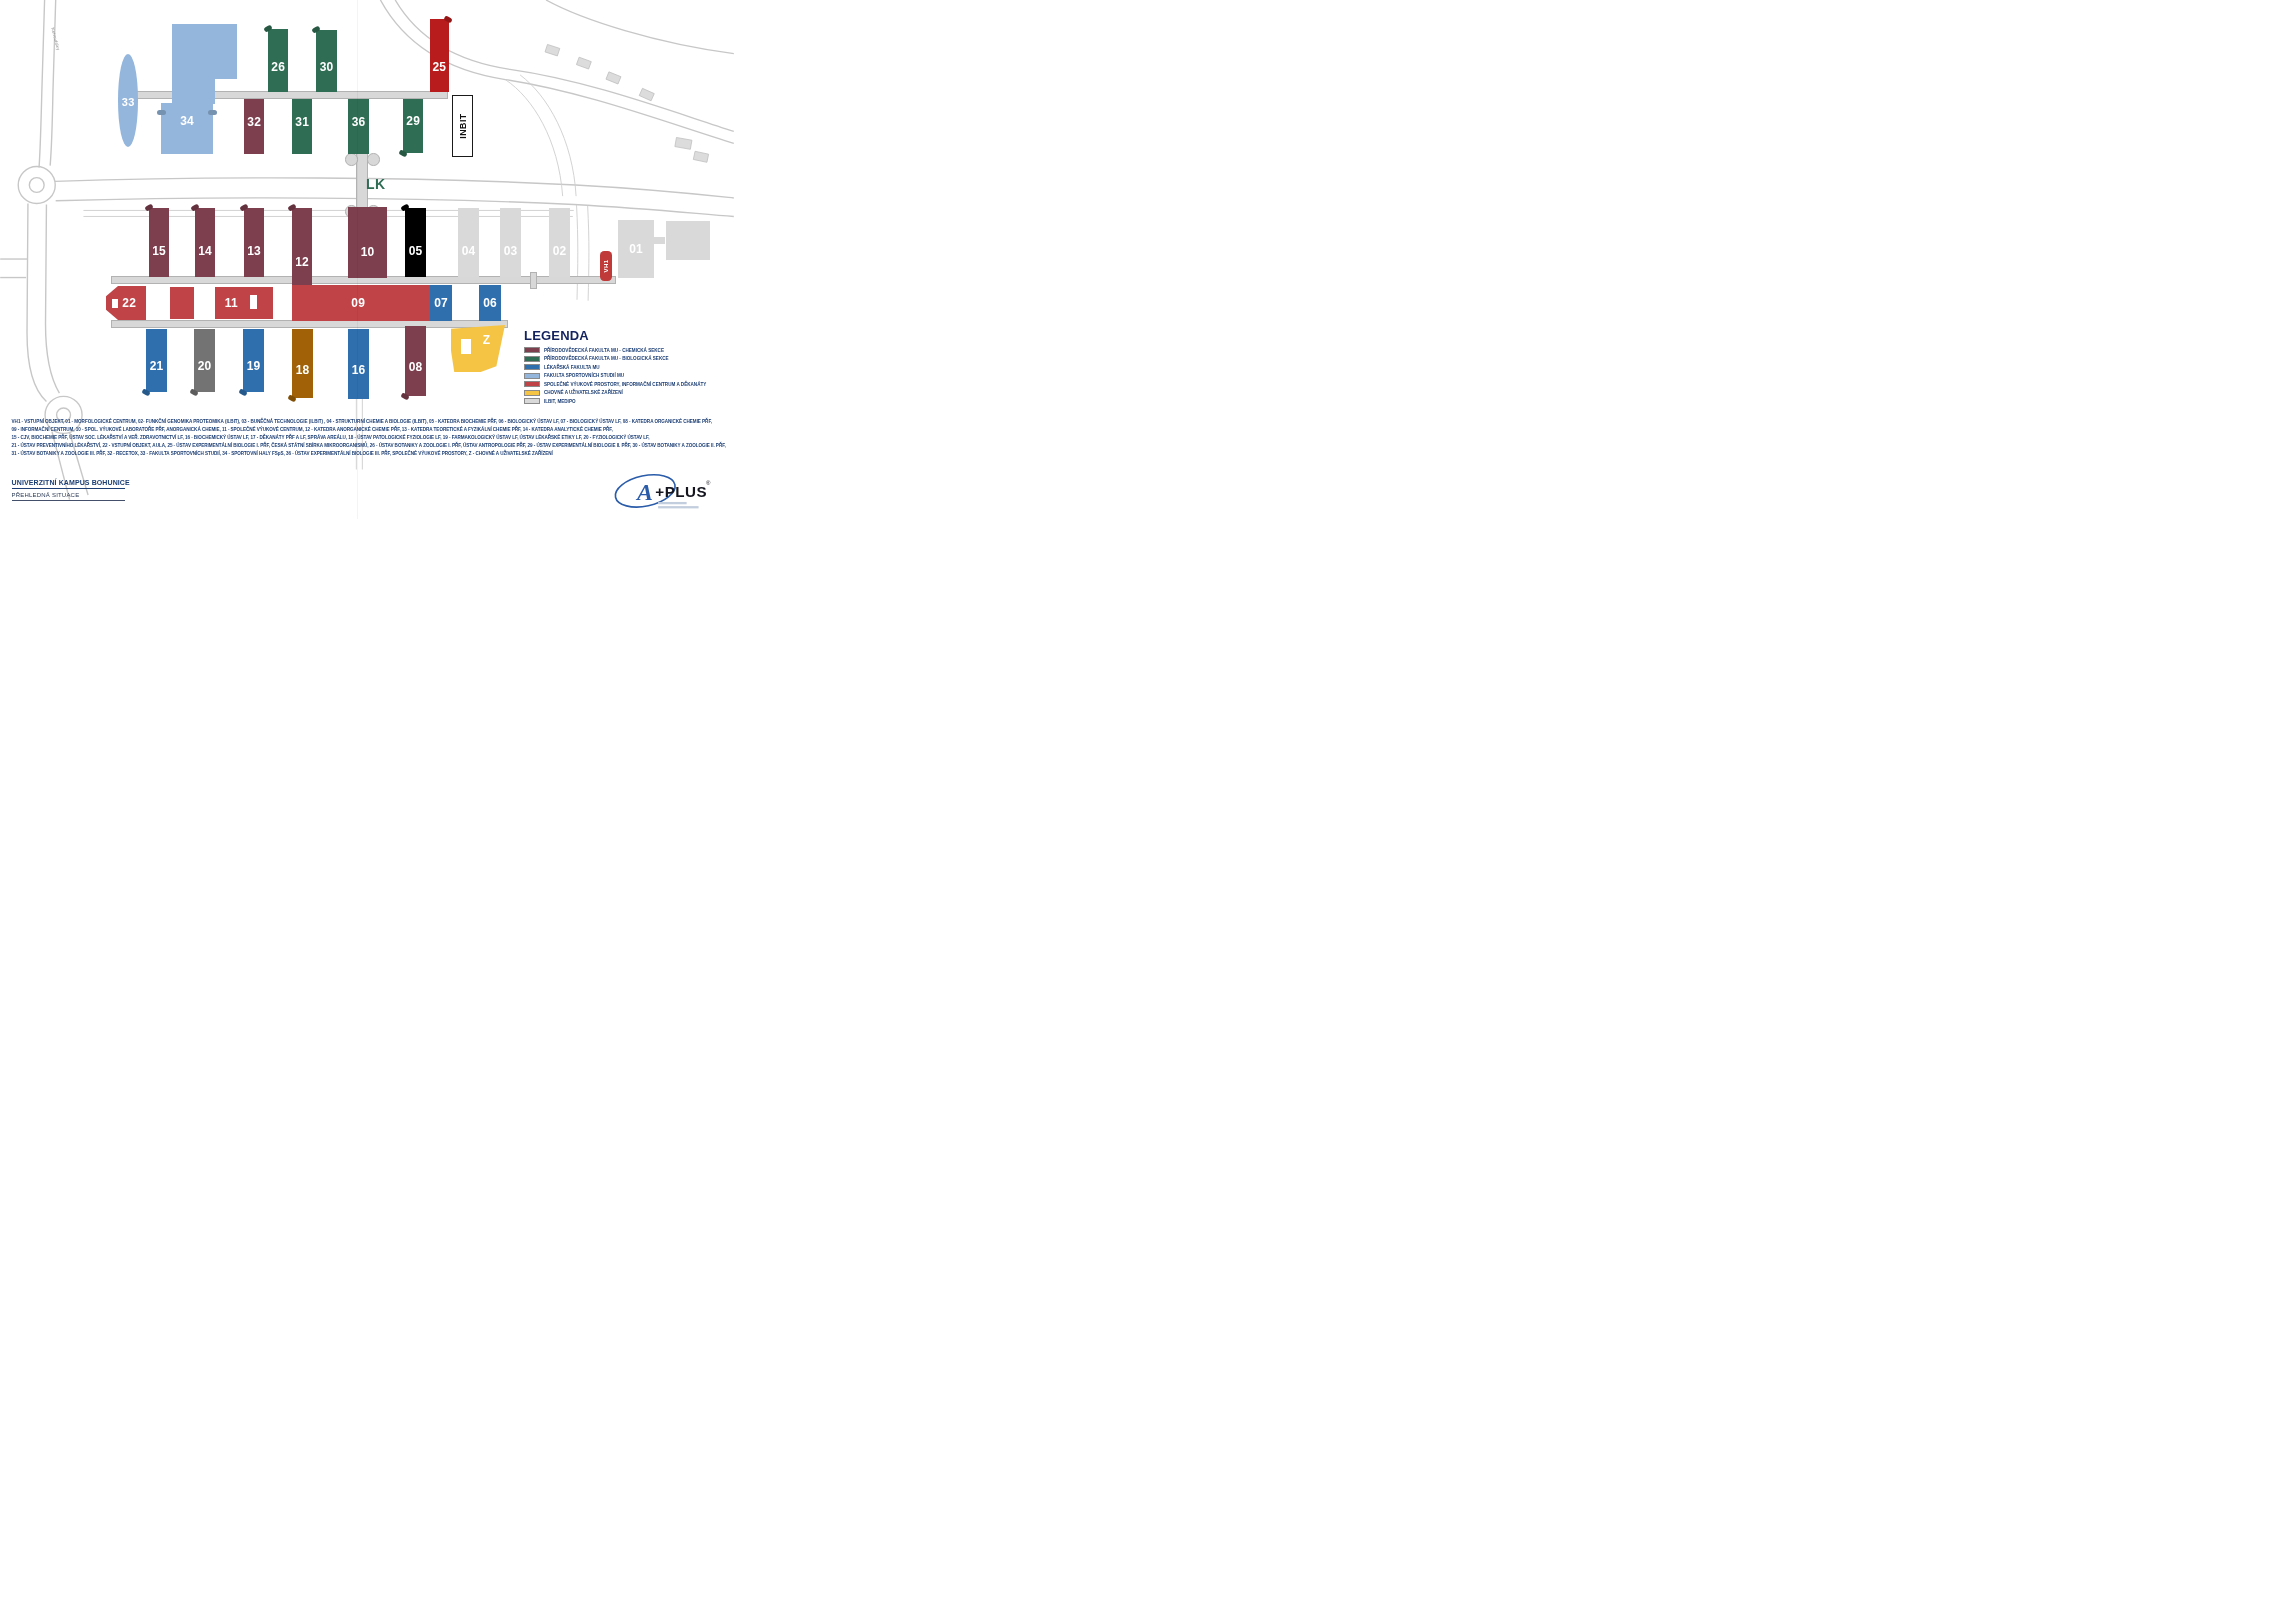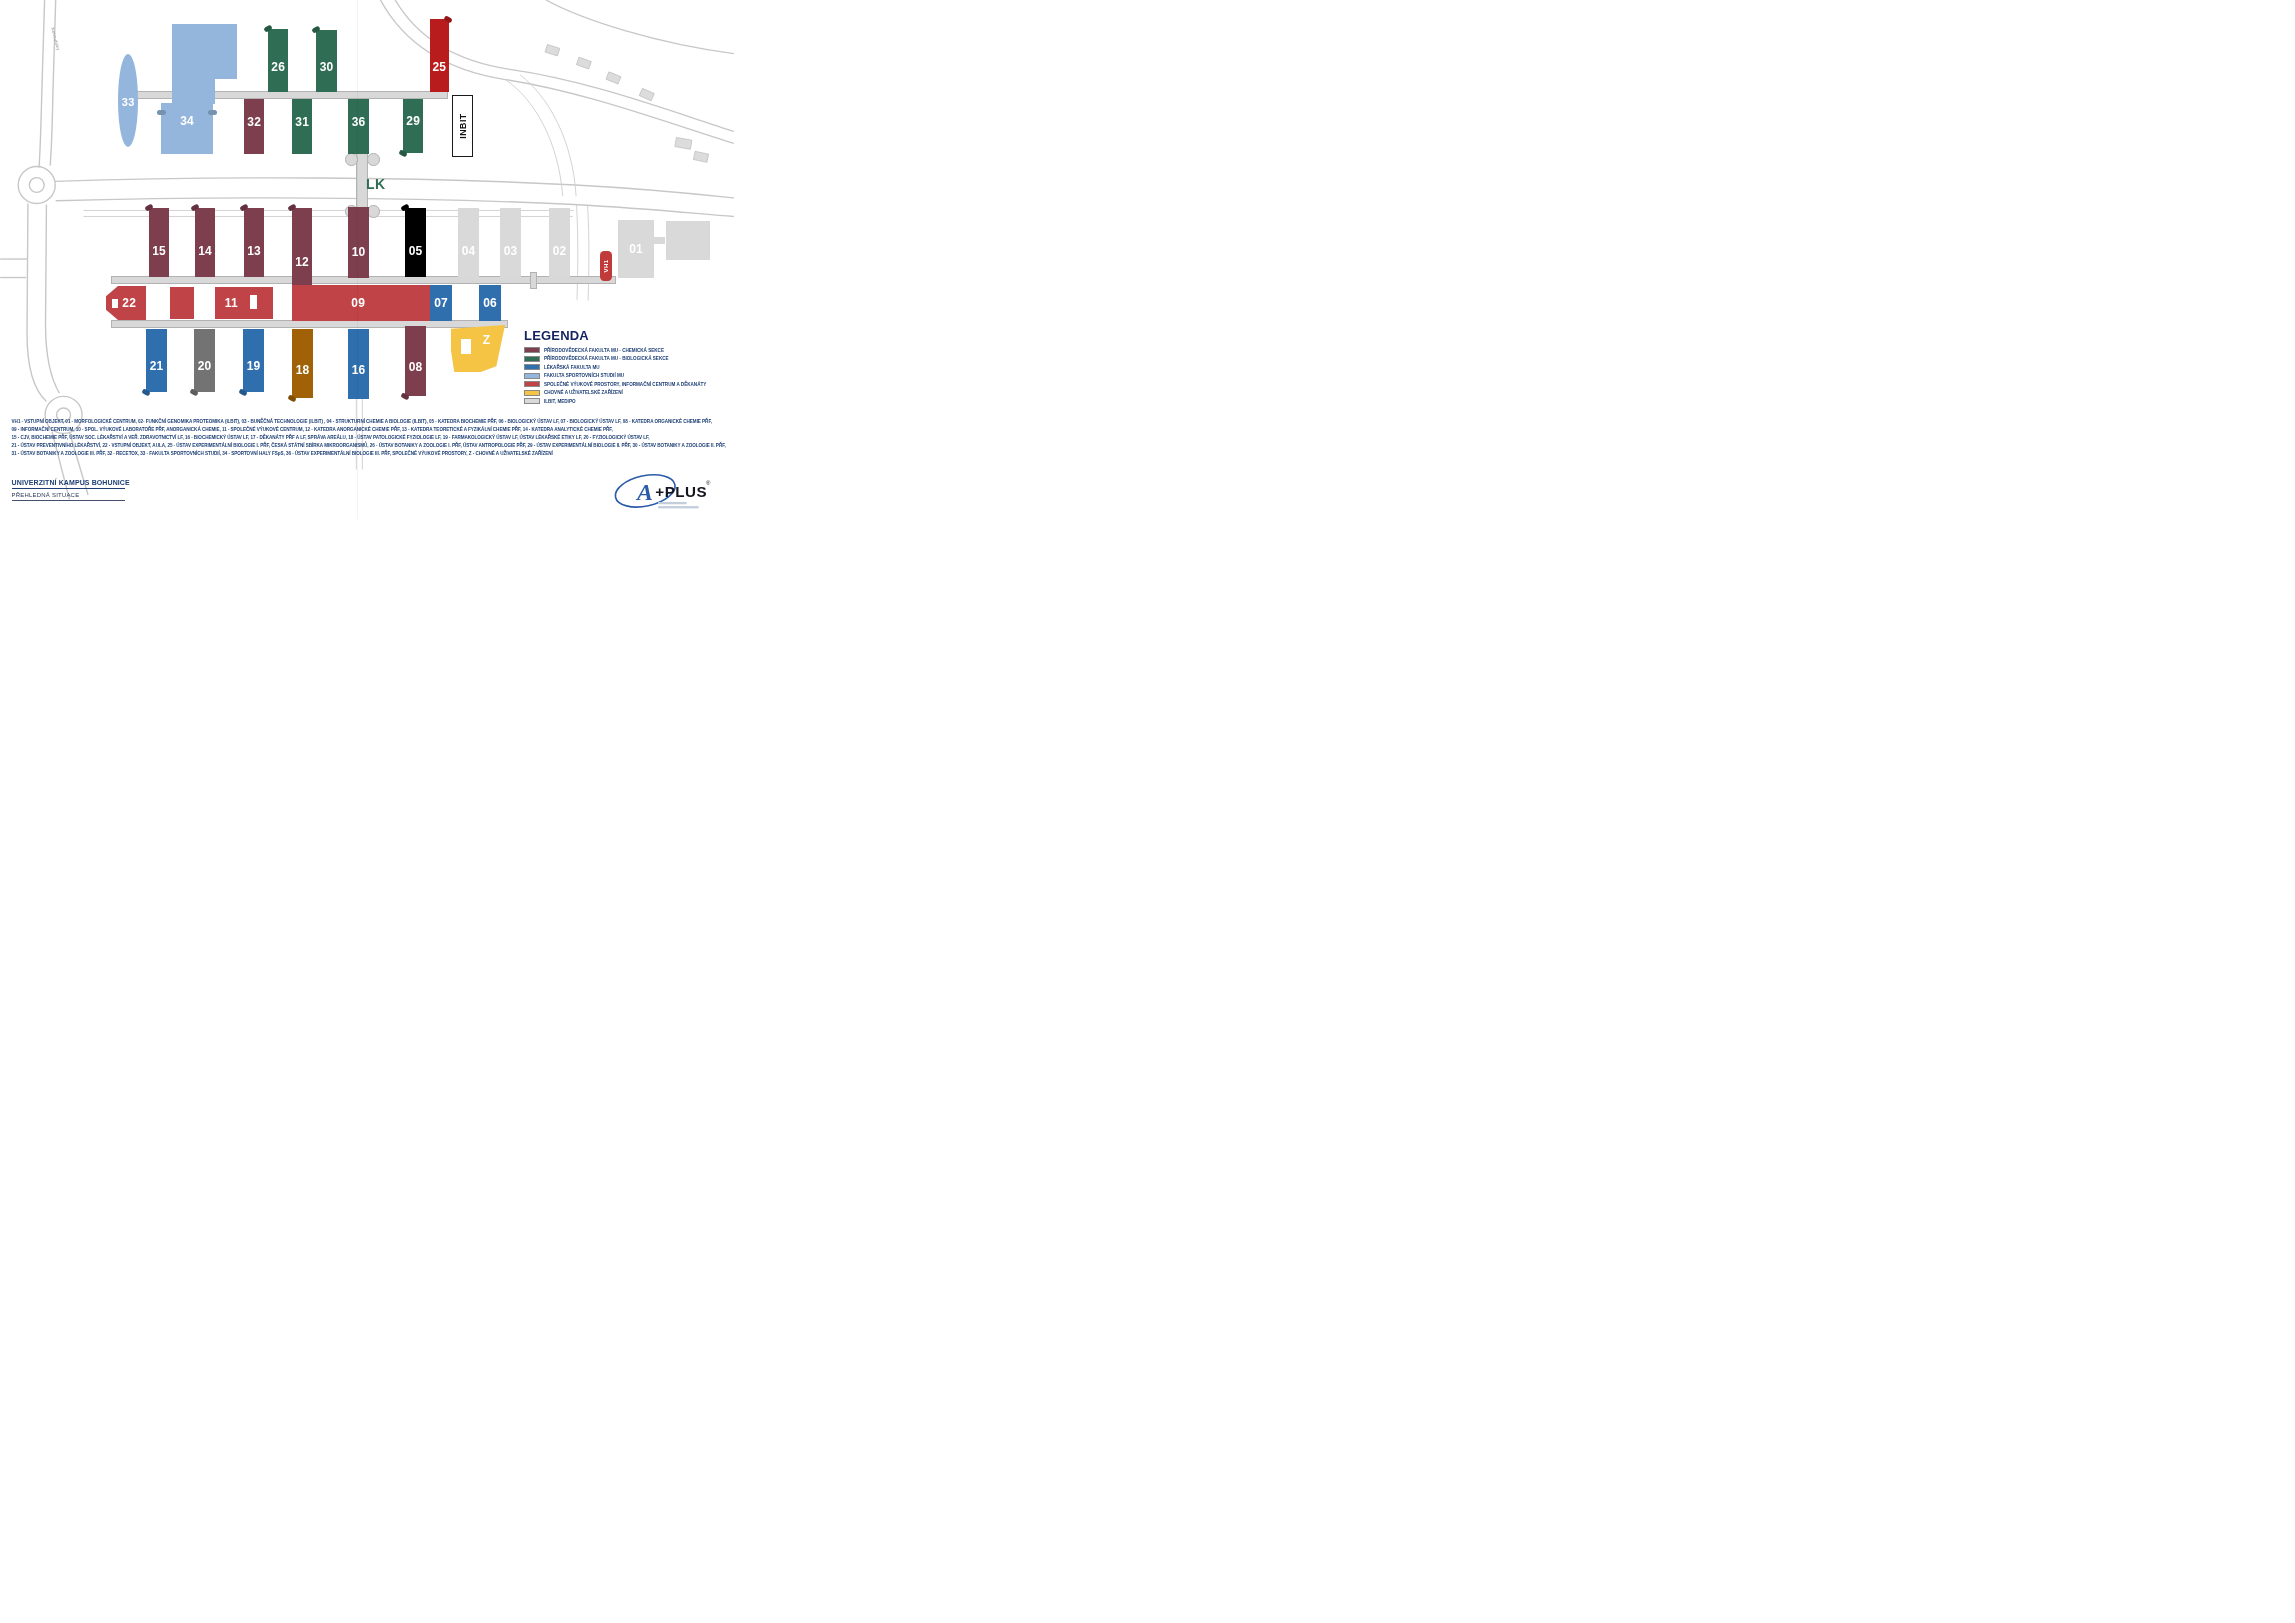--- a/index.html
+++ b/index.html
@@ -142,21 +142,21 @@
     <span class="blabel" style="top:63%;">14</span>
   </div>
   <div class="bld" style="left: 244px; top: 208px; width: 20px; height: 69px; background-color: rgb(125, 62, 78);">
     <i class="nub" style="left:-3.7px;top:-2.8px;transform:rotate(-30deg);"></i>
     <span class="blabel" style="top:63%;">13</span>
   </div>
   <div class="bld" style="left: 292px; top: 208px; width: 20px; height: 86px; background-color: rgb(125, 62, 78);">
     <i class="nub" style="left:-3.7px;top:-2.8px;transform:rotate(-30deg);"></i>
     <span class="blabel" style="top:63%;">12</span>
   </div>
-  <div class="bld" style="left: 348px; top: 207px; width: 21px; height: 71px; background-color: rgb(125, 62, 78);">
+  <div class="bld" style="left: 348px; top: 207px; width: 39px; height: 71px; background-color: rgb(125, 62, 78);">
     <span class="blabel" style="top:63%;">10</span>
   </div>
   <div class="bld" style="left: 405px; top: 208px; width: 21px; height: 69px; background-color: #000000;">
     <i class="nub" style="left:-3.7px;top:-2.8px;transform:rotate(-30deg);"></i>
     <span class="blabel" style="top:63%;">05</span>
   </div>
   <div class="bld" style="left: 452px; top: 208px; width: 21px; height: 69px; background-color: rgb(217, 217, 217); margin-left: 6px;">
     <span class="blabel" style="top:63%;">04</span>
   </div>
   <div class="bld" style="left: 500px; top: 208px; width: 21px; height: 69px; background-color: rgb(217, 217, 217);">

